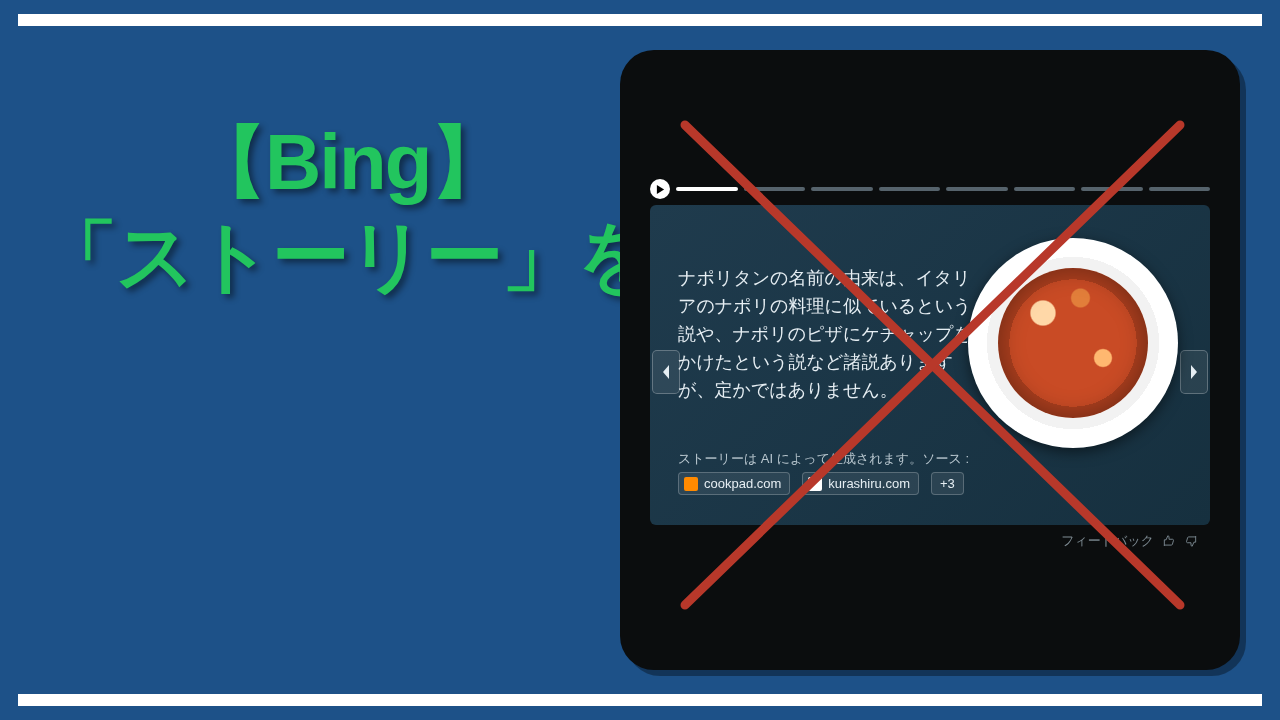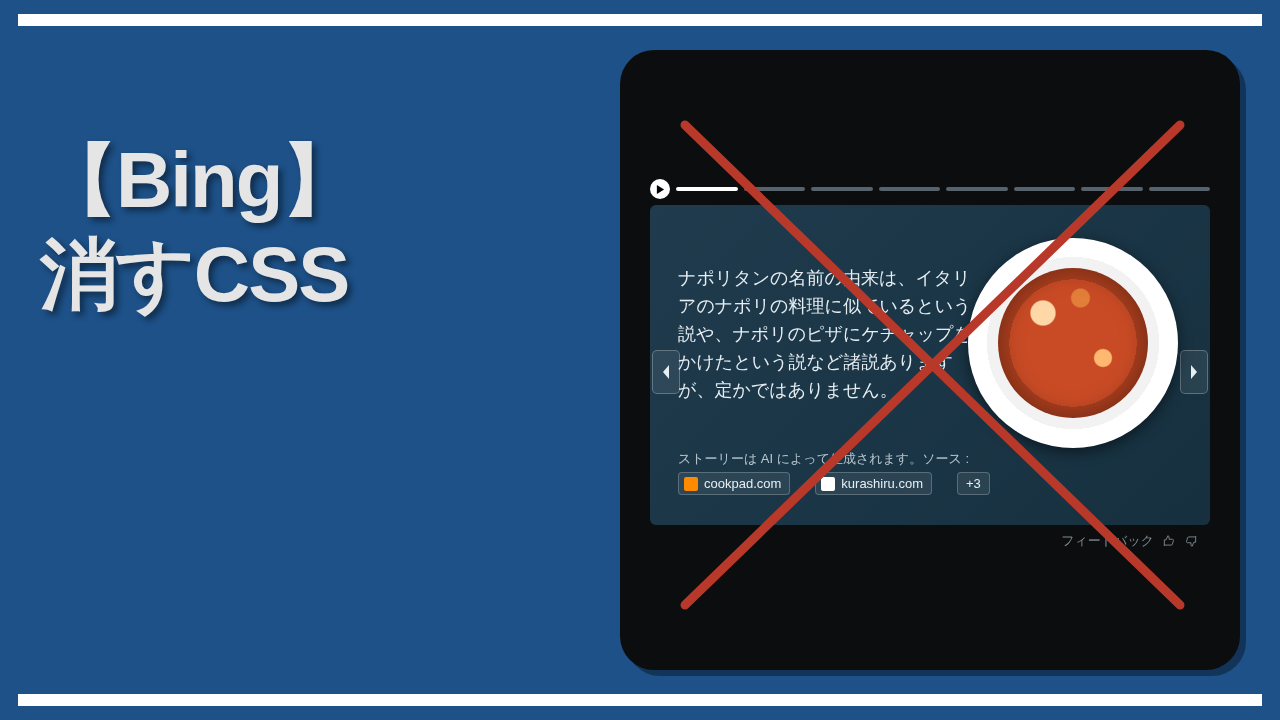--- a/index.html
+++ b/index.html
@@ -16,22 +16,23 @@
     left: 18px;
     right: 18px;
     height: 12px;
     background: #fff;
   }
   .hbar.top { top: 14px; }
   .hbar.bottom { bottom: 14px; }
   .title-wrap {
     position: absolute;
     left: 40px;
-    top: 134px;
-    color: #e5e5e5;
+    top: 116px;
+    color: #22c55e;
+    text-align: center;
   }
   .title {
     font-weight: 800;
     font-size: 78px;
     line-height: 1.2;
     letter-spacing: -2px;
     text-shadow: 4px 4px 6px rgba(0,0,0,0.45);
   }
   .card {
     position: absolute;
@@ -89,21 +90,21 @@
     left: 58px;
     top: 400px;
     color: #b9c7cf;
     font-size: 13px;
   }
   .chips {
     position: absolute;
     left: 58px;
     top: 422px;
     display: flex;
-    gap: 25px;
+    gap: 12px;
   }
   .chip {
     display: flex; align-items: center; gap: 6px;
     background: rgba(255,255,255,0.08);
     border: 1px solid rgba(255,255,255,0.22);
     color: #e6eef3;
     font-size: 13px;
     padding: 3px 8px 3px 5px;
     border-radius: 4px;
   }
@@ -163,21 +164,21 @@
   }
 </style>
 </head>
 <body>
 
 <div class="hbar top"></div>
 <div class="hbar bottom"></div>
 
 <div class="title-wrap">
   <div class="title">【Bing】</div>
-  <div class="title">消すCSS</div>
+  <div class="title">「ストーリー」を</div>
 </div>
 
 <div class="card">
 
   <div class="playbar">
     <div class="playbtn">
       <svg viewBox="0 0 10 10">
           <polygon points="1,0 9,5 1,10"></polygon>
         </svg>
     </div>

